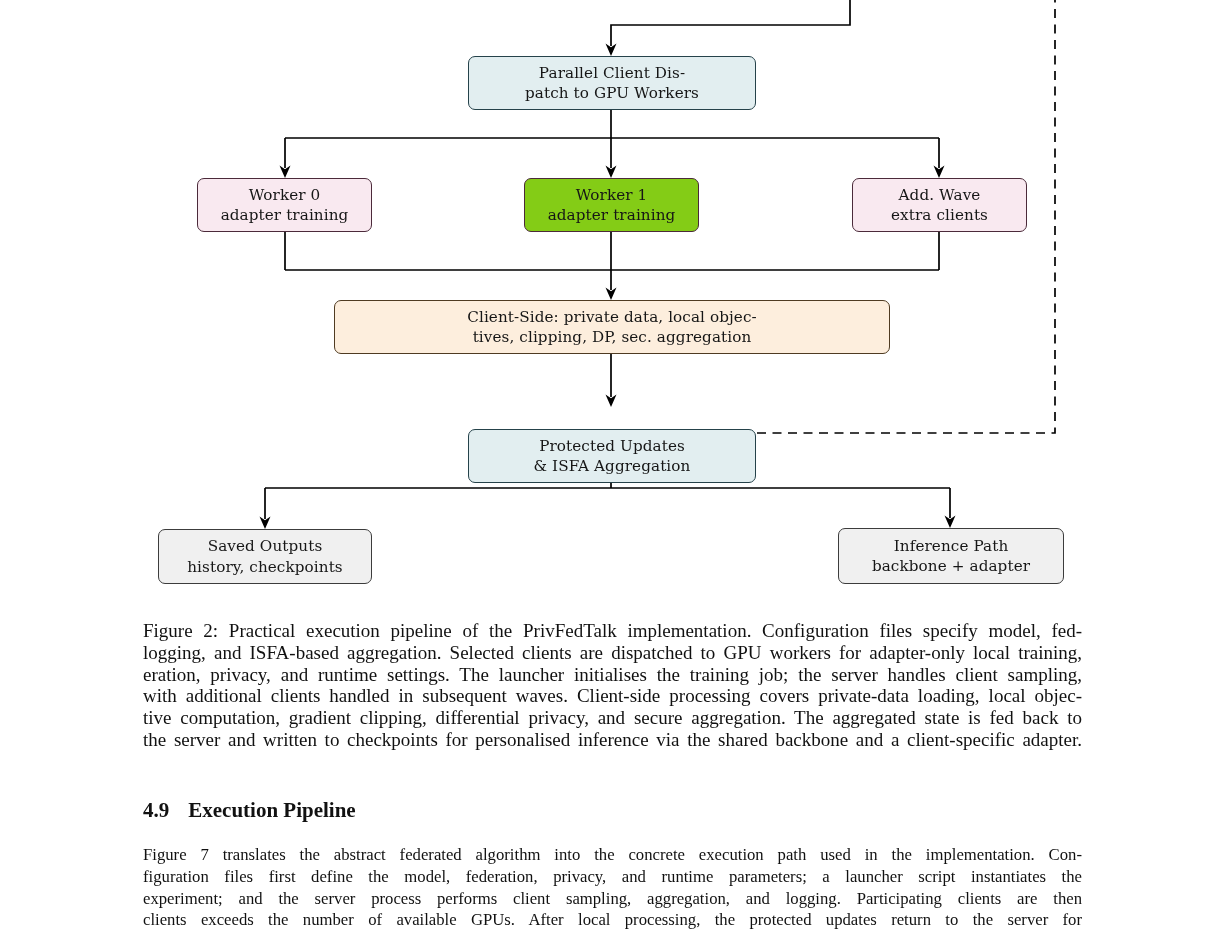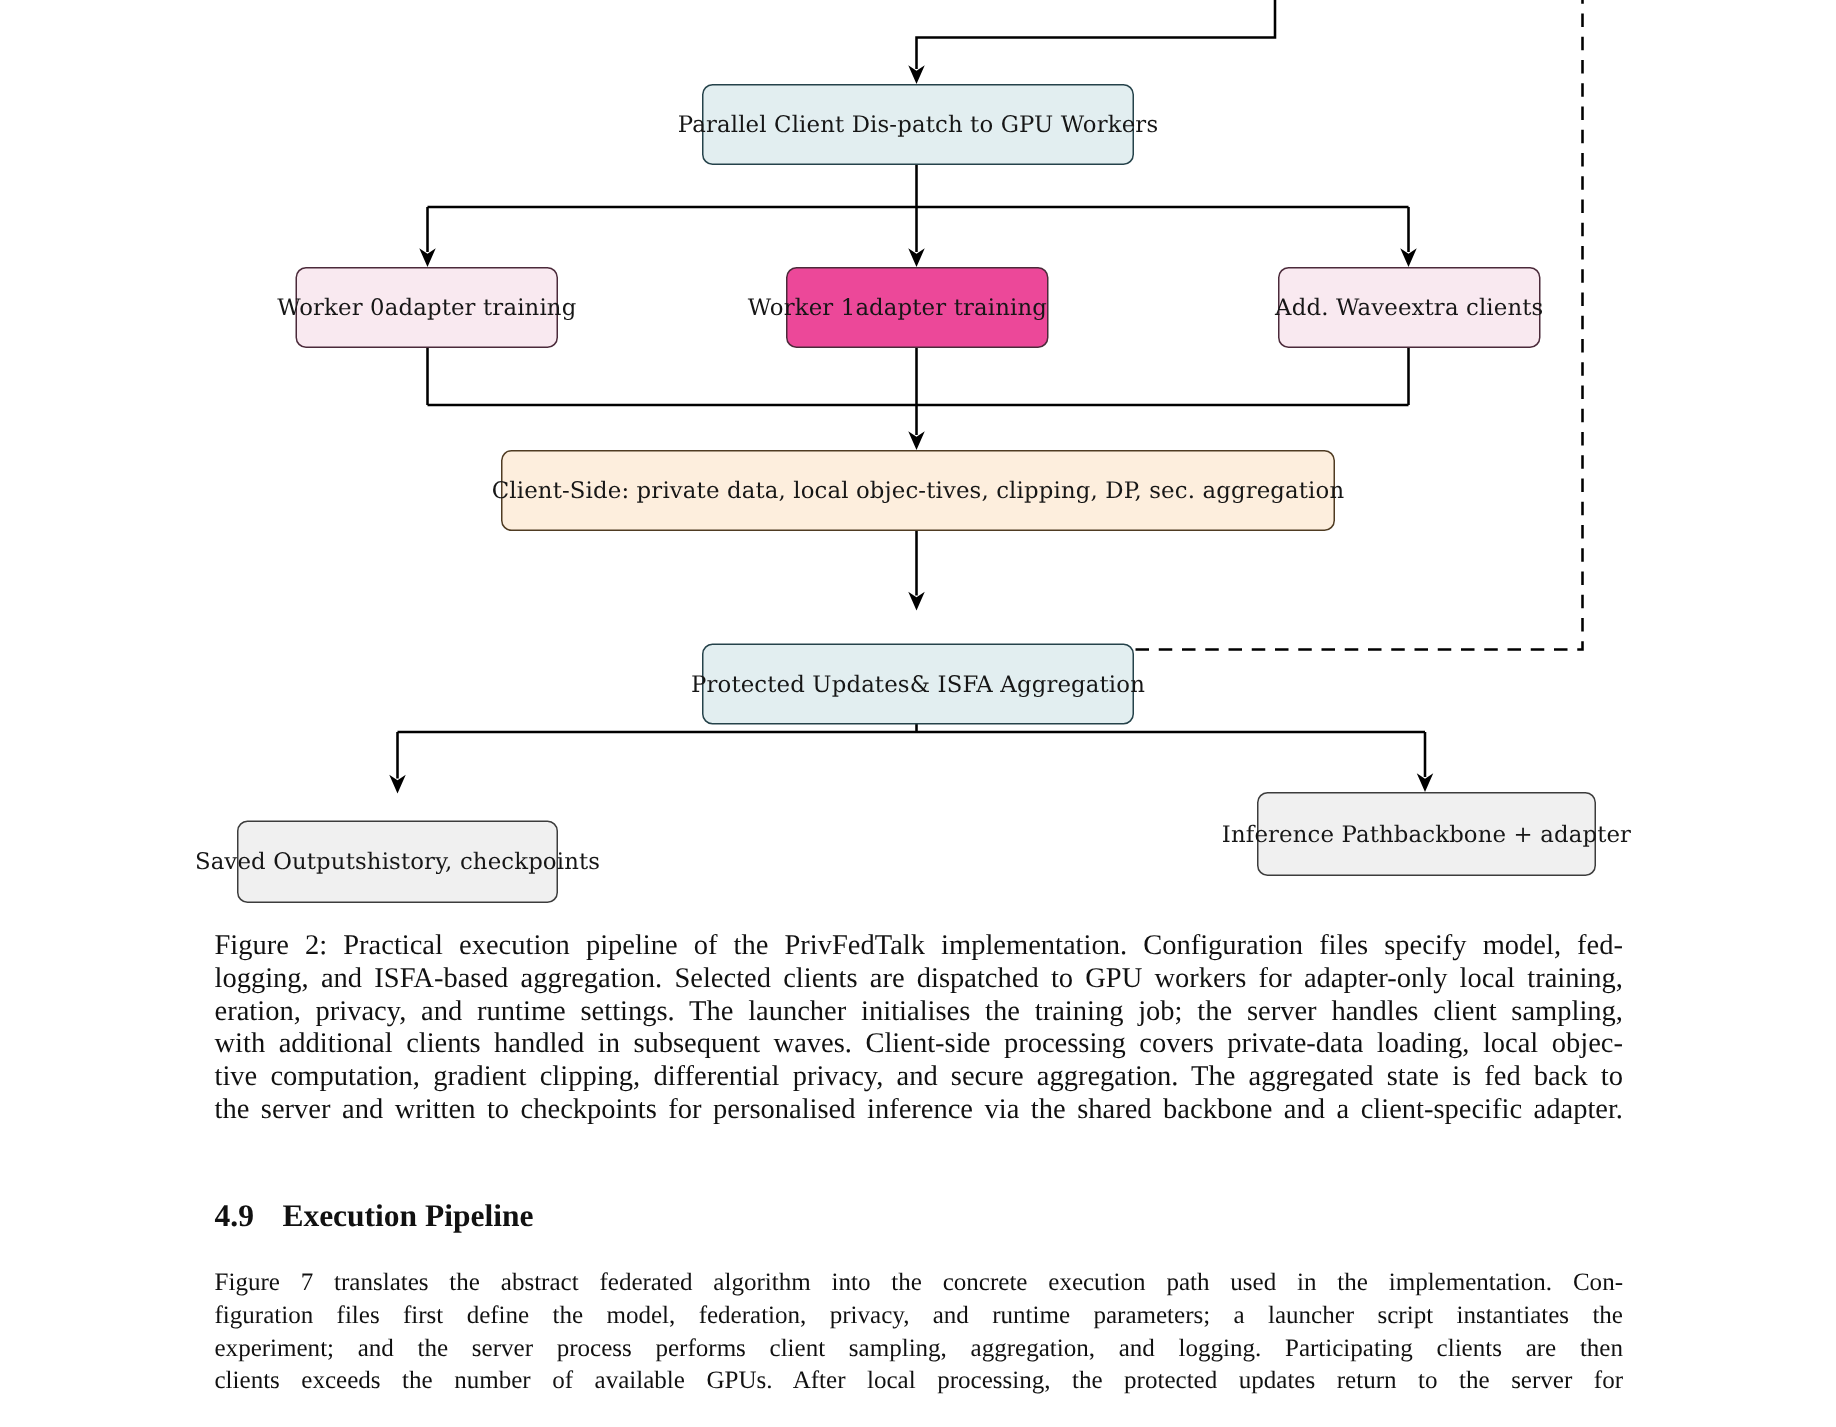--- a/index.html
+++ b/index.html
@@ -12,36 +12,36 @@
     color:#111;
   }
   
   #figure-area{position:absolute;left:0;top:0;width:1224px;height:600px;}
   #connector-svg{position:absolute;left:0;top:0;pointer-events:none;}
   .node{
     position:absolute;
     box-sizing:border-box;
     border:1.5px solid #2b2b2b;
     border-radius:7px;
-    display:flex;flex-direction:row;
+    display:flex;flex-direction:column;
     align-items:center;justify-content:center;
     font-family:"DejaVu Serif", serif;
     font-size:15.2px;line-height:20.5px;
     text-align:center;color:#161616;
     letter-spacing:.1px;
   }
   .node span{white-space:nowrap;}
   
   #node-parallel   {left:468px;top:56px; width:288px;height:54px;}
   #node-worker0    {left:197px;top:178px;width:175px;height:54px;}
   #node-worker1    {left:524px;top:178px;width:175px;height:54px;}
   #node-addwave    {left:852px;top:178px;width:175px;height:54px;}
   #node-clientside {left:334px;top:300px;width:556px;height:54px;}
   #node-protected  {left:468px;top:407px;width:288px;height:54px;}
-  #node-saved      {left:158px;top:547px;width:214px;height:55px;}
+  #node-saved      {left:158px;top:529px;width:214px;height:55px;}
   #node-inference  {left:838px;top:528px;width:226px;height:56px;}
   
   .textcol{position:absolute;left:143px;width:939px;}
   #figure-caption{top:620px;font-size:19px;}
   #body-paragraph{top:844px;font-size:16.7px;}
   .jline{
     text-align:justify;
     -moz-text-align-last:justify;
     text-align-last:justify;
     line-height:21.8px;
@@ -86,21 +86,21 @@
     <div class="node" id="node-parallel" style="background: rgb(226, 238, 240); border-color: rgb(37, 66, 74);">
       <span>Parallel Client Dis-</span>
       <span>patch to GPU Workers</span>
     </div>
 
     <div class="node" id="node-worker0" style="background: rgb(249, 233, 240); border-color: rgb(75, 42, 58);">
       <span>Worker 0</span>
       <span>adapter training</span>
     </div>
 
-    <div class="node" id="node-worker1" style="background: #ec4899; border-color: rgb(75, 42, 58); justify-content: flex-end;">
+    <div class="node" id="node-worker1" style="background: #84cc16; border-color: rgb(75, 42, 58);">
       <span>Worker 1</span>
       <span>adapter training</span>
     </div>
 
     <div class="node" id="node-addwave" style="background: rgb(249, 233, 240); border-color: rgb(75, 42, 58);">
       <span>Add. Wave</span>
       <span>extra clients</span>
     </div>
 
     <div class="node" id="node-clientside" style="background: rgb(253, 238, 221); border-color: rgb(79, 59, 34);">

